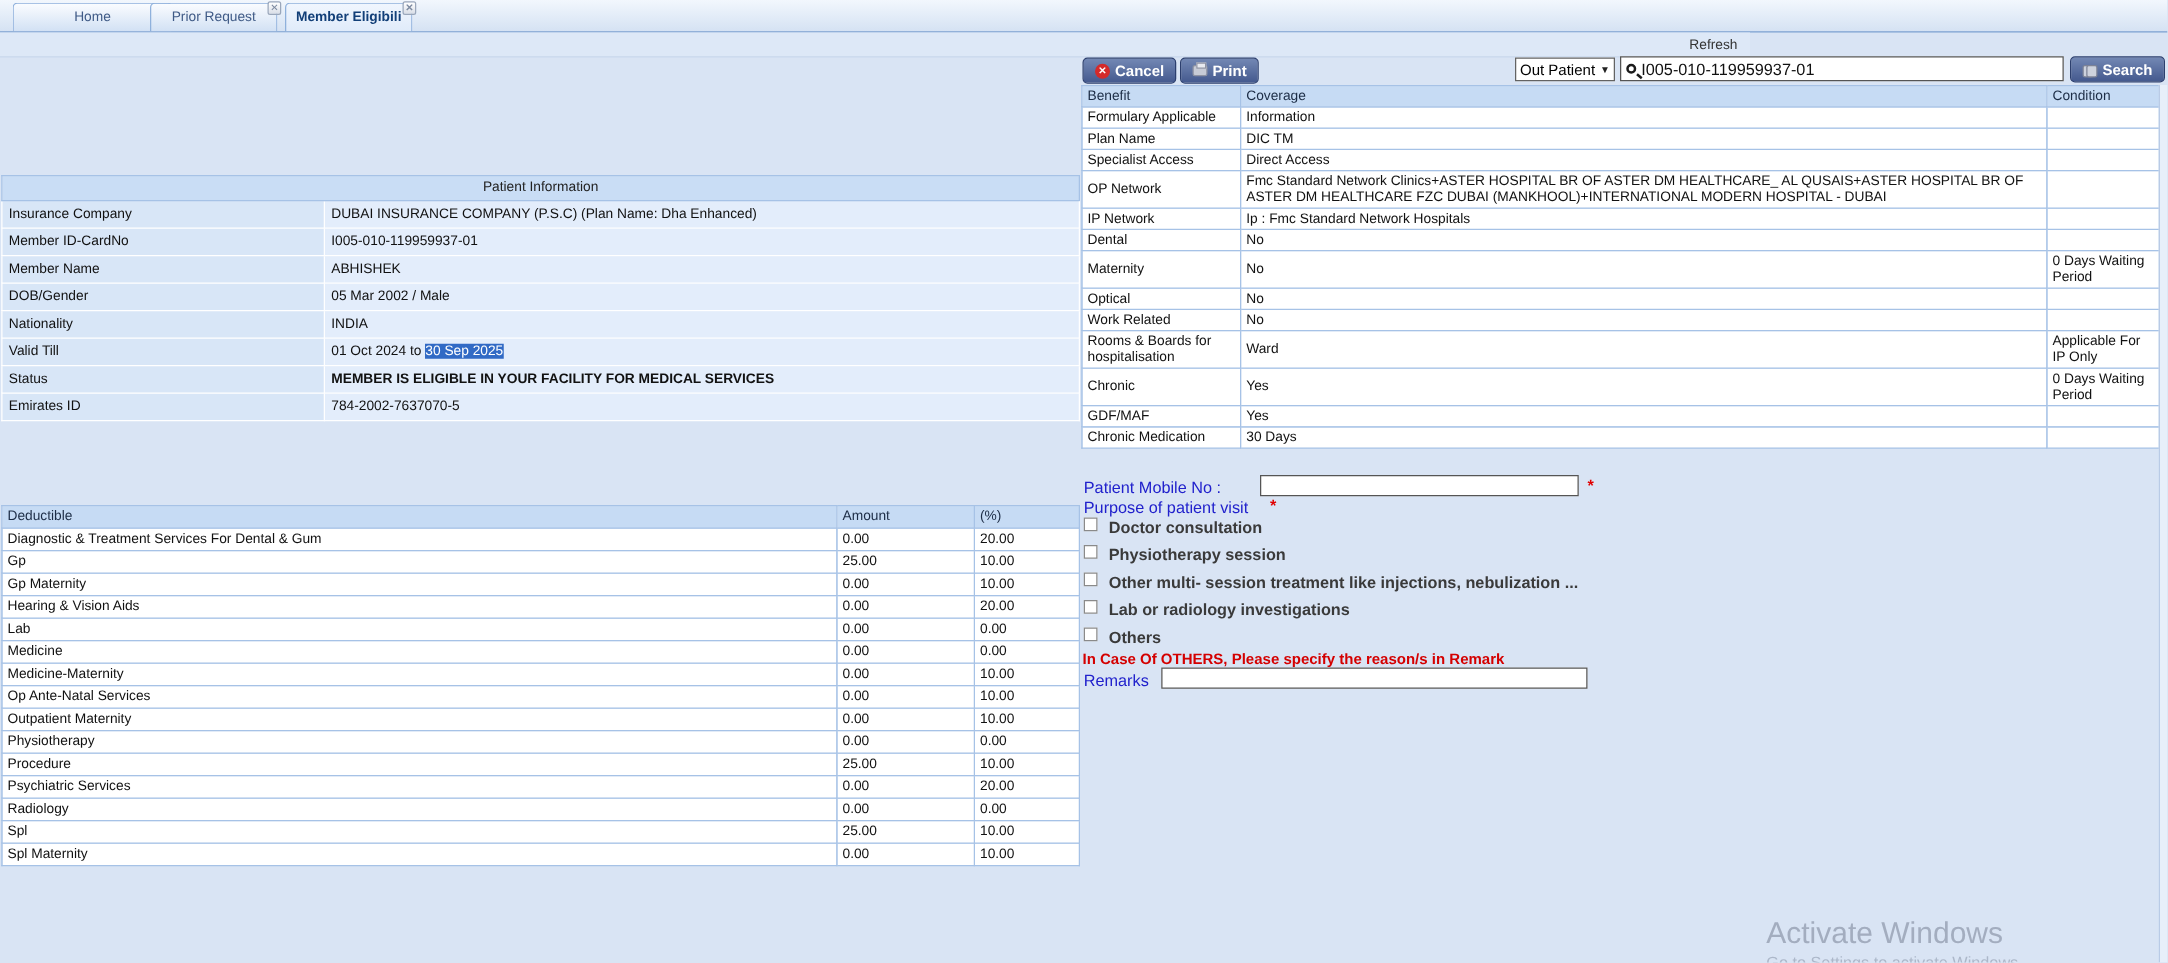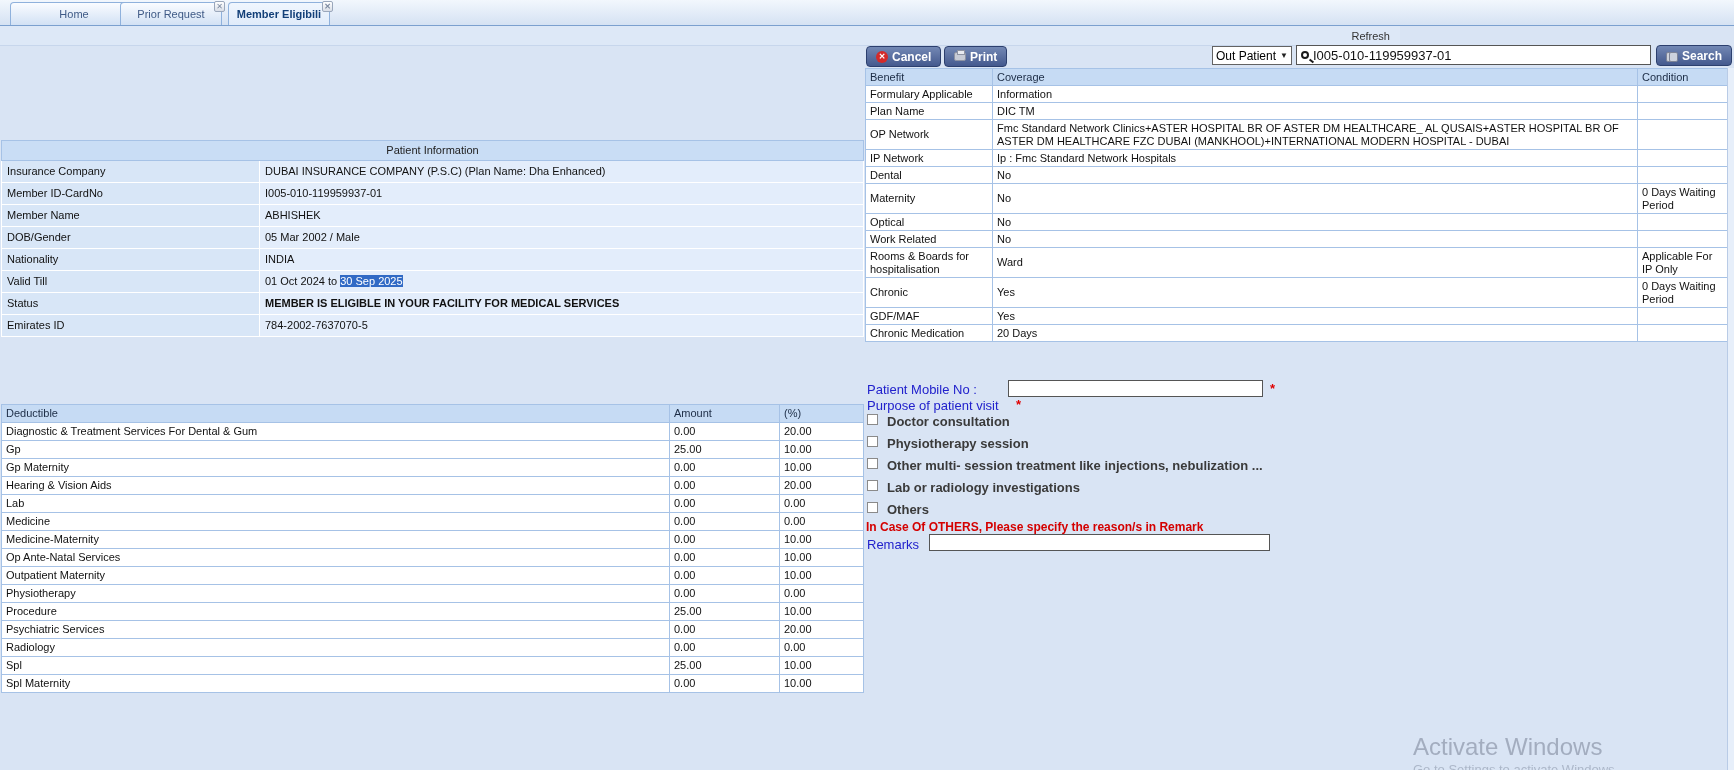--- a/index.html
+++ b/index.html
@@ -282,20 +282,25 @@
           <td>Formulary Applicable</td>
           <td>Information</td>
           <td></td>
         </tr>
         <tr>
           <td>Plan Name</td>
           <td>DIC TM</td>
           <td></td>
         </tr>
         <tr>
+          <td>Specialist Access</td>
+          <td>Direct Access</td>
+          <td></td>
+        </tr>
+        <tr>
           <td>OP Network</td>
           <td>Fmc Standard Network Clinics+ASTER HOSPITAL BR OF ASTER DM HEALTHCARE_ AL QUSAIS+ASTER HOSPITAL BR OF ASTER DM HEALTHCARE FZC DUBAI (MANKHOOL)+INTERNATIONAL MODERN HOSPITAL - DUBAI</td>
           <td></td>
         </tr>
         <tr>
           <td>IP Network</td>
           <td>Ip : Fmc Standard Network Hospitals</td>
           <td></td>
         </tr>
         <tr>
@@ -328,21 +333,21 @@
           <td>Yes</td>
           <td>0 Days Waiting Period</td>
         </tr>
         <tr>
           <td>GDF/MAF</td>
           <td>Yes</td>
           <td></td>
         </tr>
         <tr>
           <td>Chronic Medication</td>
-          <td>20 Days</td>
+          <td>30 Days</td>
           <td></td>
         </tr>
       </tbody>
   </table>
 
   <span class="blue-label" style="left:867px; top:382px;">Patient Mobile No :</span>
   <input class="text-input" style="left: 1008px; top: 380px; width: 255px;" value="">
   <span class="red-star" style="left:1270px; top:381px;">*</span>
 
   <span class="blue-label" style="left:867px; top:398px;">Purpose of patient visit</span>

